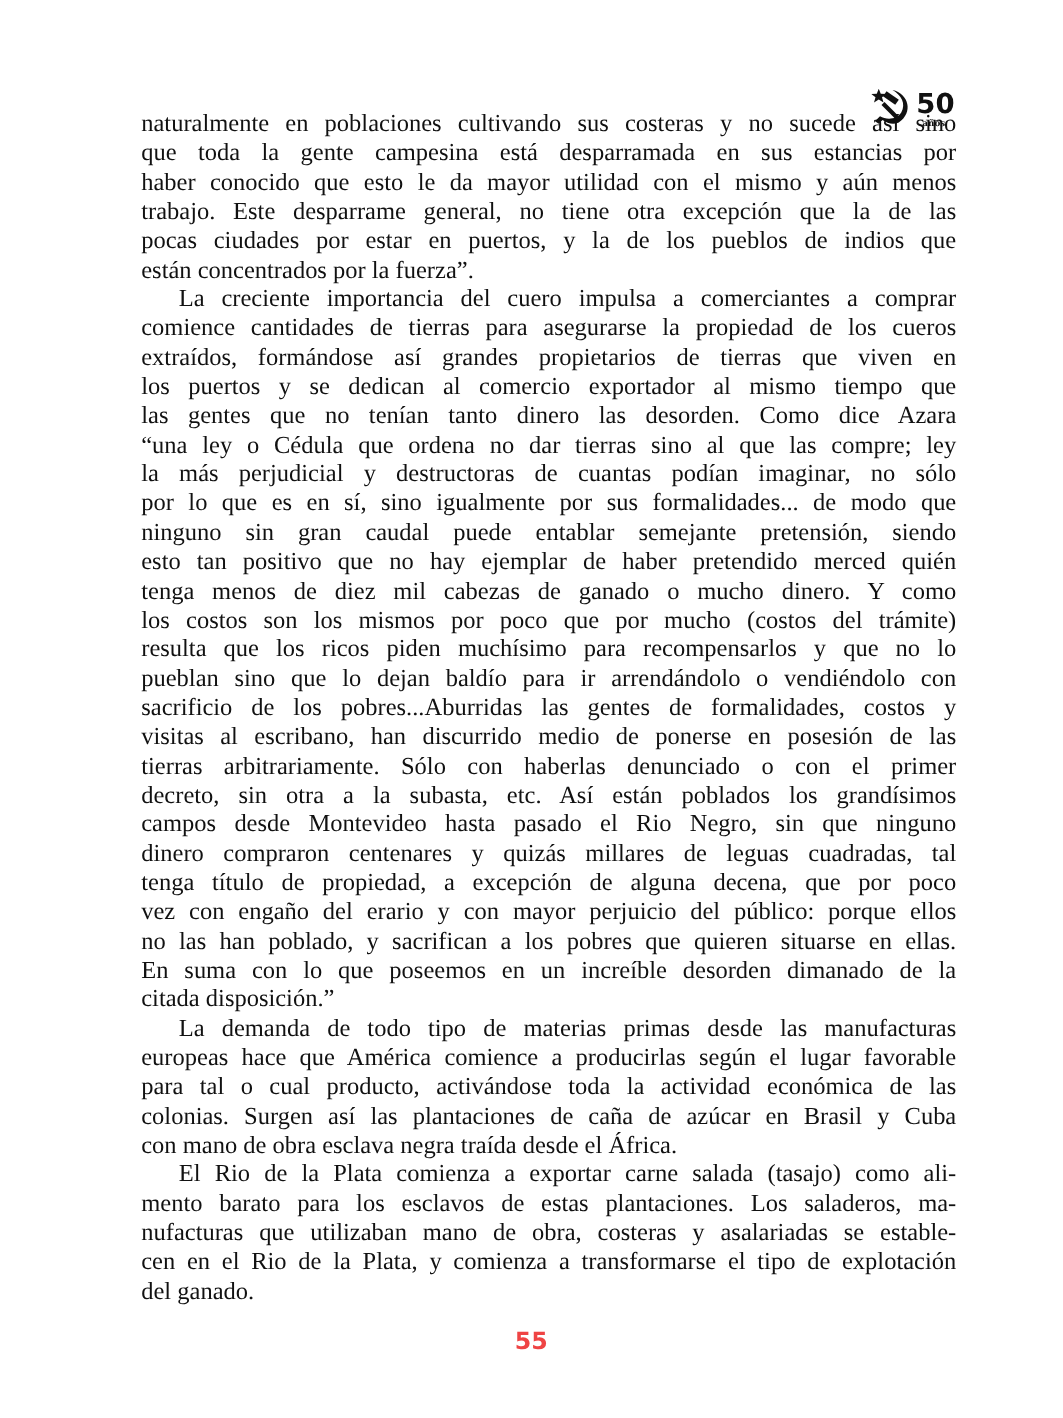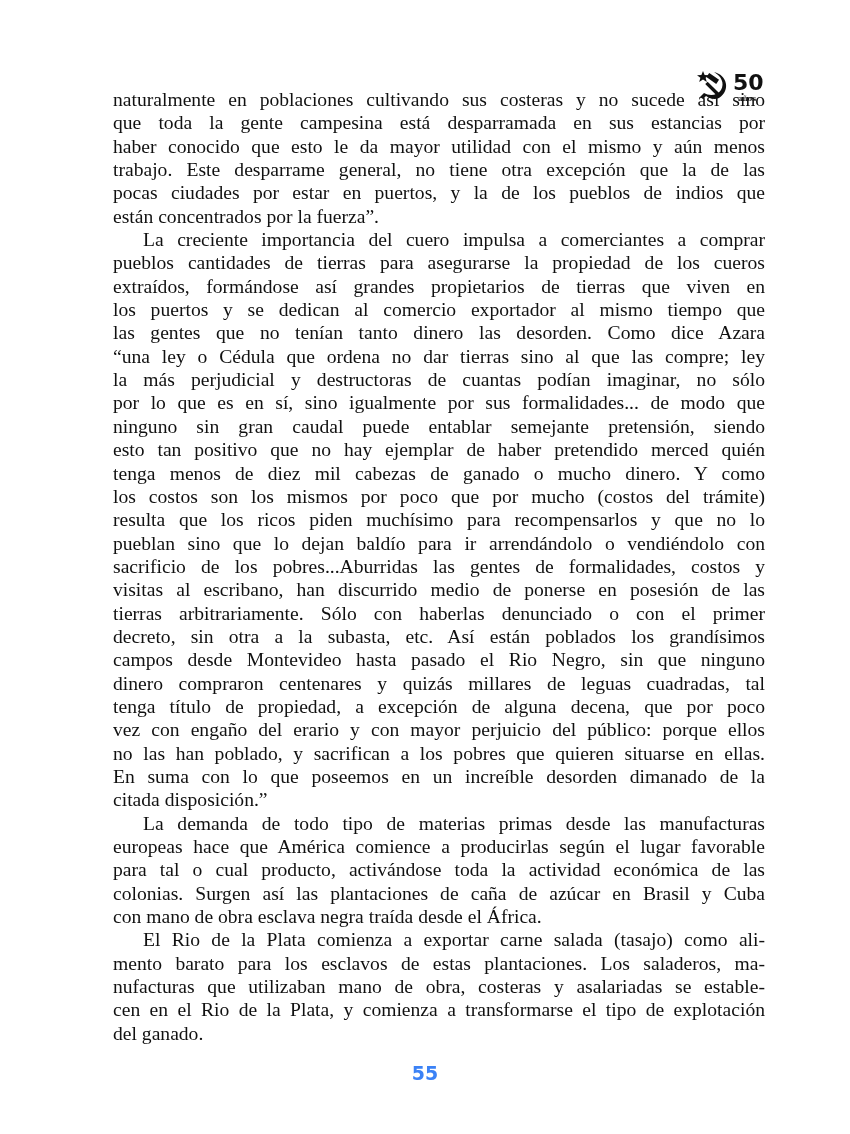--- a/index.html
+++ b/index.html
@@ -14,21 +14,21 @@
     font-size: 19.6px; line-height: 23.35px; color: #111111;
   }
   .line {
     display: block; height: 23.35px; white-space: nowrap;
     text-align: justify; text-align-last: justify; overflow: visible;
   }
   .line.last { text-align-last: left; }
   .line.indent { text-indent: 30px; }
   .page-number {
     position: absolute; left: 0; width: 850px; top: 1062px; text-align: center;
-    font-family: "DejaVu Sans", sans-serif; font-weight: bold; font-size: 19px; color: #3b82f6;
+    font-family: "DejaVu Sans", sans-serif; font-weight: bold; font-size: 19px; color: #ef4444;
   }
 </style>
 </head>
 <body>
 
 <div class="logo">
   <svg width="72" height="36" viewBox="0 0 72 36">
 
     <polygon points="6,3 7.6,7 12,7.2 8.6,9.8 9.8,14 6,11.6 2.2,14 3.4,9.8 0,7.2 4.4,7" fill="#111"></polygon>
 
@@ -45,21 +45,21 @@
     <div>
       <span class="line">naturalmente en poblaciones cultivando sus costeras y no sucede así sino</span>
       <span class="line">que toda la gente campesina está desparramada en sus estancias por</span>
       <span class="line">haber conocido que esto le da mayor utilidad con el mismo y aún menos</span>
       <span class="line">trabajo. Este desparrame general, no tiene otra excepción que la de las</span>
       <span class="line">pocas ciudades por estar en puertos, y la de los pueblos de indios que</span>
       <span class="line last">están concentrados por la fuerza”.</span>
     </div>
     <div>
       <span class="line indent">La creciente importancia del cuero impulsa a comerciantes a comprar</span>
-      <span class="line">pueblos cantidades de tierras para asegurarse la propiedad de los cueros</span>
+      <span class="line">comience cantidades de tierras para asegurarse la propiedad de los cueros</span>
       <span class="line">extraídos, formándose así grandes propietarios de tierras que viven en</span>
       <span class="line">los puertos y se dedican al comercio exportador al mismo tiempo que</span>
       <span class="line">las gentes que no tenían tanto dinero las desorden. Como dice Azara</span>
       <span class="line">“una ley o Cédula que ordena no dar tierras sino al que las compre; ley</span>
       <span class="line">la más perjudicial y destructoras de cuantas podían imaginar, no sólo</span>
       <span class="line">por lo que es en sí, sino igualmente por sus formalidades... de modo que</span>
       <span class="line">ninguno sin gran caudal puede entablar semejante pretensión, siendo</span>
       <span class="line">esto tan positivo que no hay ejemplar de haber pretendido merced quién</span>
       <span class="line">tenga menos de diez mil cabezas de ganado o mucho dinero. Y como</span>
       <span class="line">los costos son los mismos por poco que por mucho (costos del trámite)</span>

